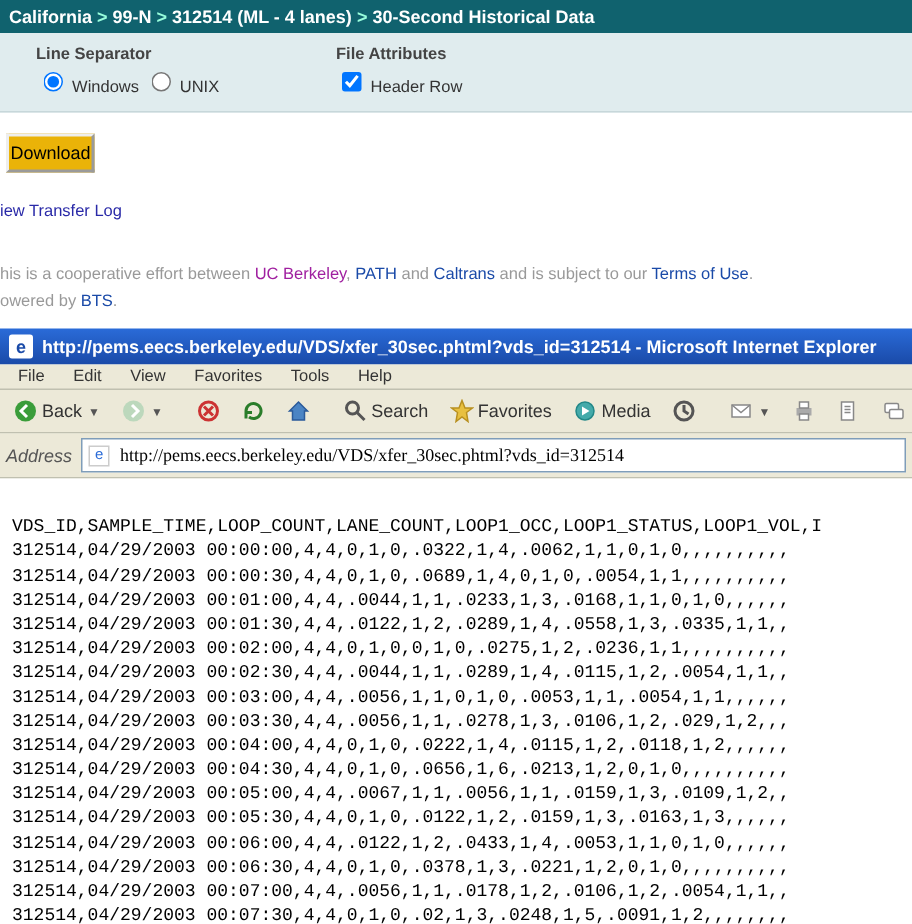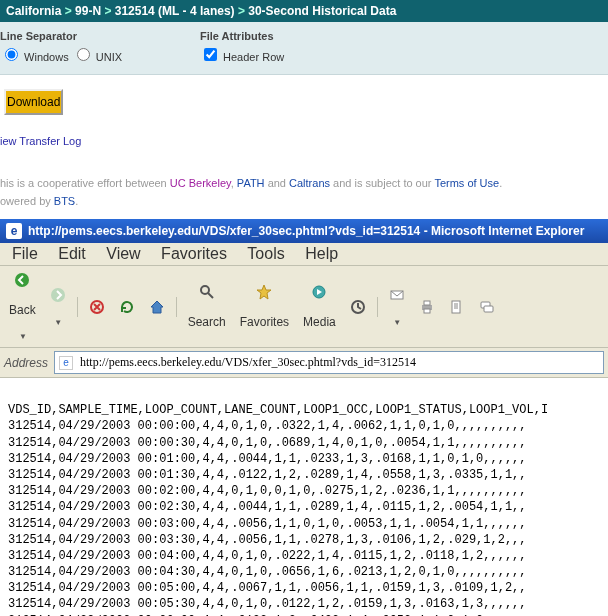--- a/index.html
+++ b/index.html
@@ -3,42 +3,42 @@
 <meta charset="utf-8">
 <style>
   * { box-sizing: border-box; }
   body { margin:0; padding:0; font-family: Verdana, Arial, sans-serif; font-size:11px; color:#333; background:#fff; width:608px; }
   a { color:#2a2aa8; text-decoration:none; }
   .breadcrumb { background:#10626e; color:#fff; padding:4px 6px; font-weight:bold; font-size:12px; }
   .breadcrumb span.sep { color:#9fd; font-weight:bold; }
   .form-area { background:#e0ecee; padding:8px 4px 10px 0; border-bottom:1px solid #c7d7da; }
   .form-row { display:flex; }
   .col-date { width:260px; }
-  .col-sep { width:200px; }
+  .col-sep { width:200px;margin-left:24px; }
   .col-attr { flex:1; }
   .col-label { color:#444; font-weight:bold; padding-bottom:3px; }
   select { font-size:12px; }
   .download-area { padding:14px 4px 20px 4px; }
   .dl-btn { background:#eab308; border:2px outset #eee; padding:4px 1px; cursor:pointer; font-size:12px; }
   .log-link { padding:0 0 30px 0; }
   .footer-text { color:#999; font-size:11px; padding:0 0 6px 0; }
   .footer-text a.uc { color:#a020a0; }
   .footer-text a.path { color:#1a4aa8; }
   .footer-text a.cal { color:#1a4aa8; }
   .footer-text a.tou { color:#1a4aa8; }
   .footer-text a.bts { color:#1a4aa8; }
 
   
   .ie-window { margin-top:6px; }
   .ie-title { background:linear-gradient(#2a6bd8,#1a4aa8); color:#fff; padding:4px 6px; font-weight:bold; font-size:12px; display:flex; align-items:center; }
   .ie-title .ieicon { width:16px; height:16px; background:#fff; border-radius:2px; margin-right:6px; display:inline-flex; align-items:center; justify-content:center; color:#1a4aa8; font-size:12px; font-weight:bold; }
-  .ie-menu { background:#ece9d8; border-bottom:1px solid #c0c0b0; padding:2px 4px; font-size:16px; font-family:Tahoma,sans-serif; }
+  .ie-menu { background:#ece9d8; border-bottom:1px solid #c0c0b0; padding:2px 4px; font-size:11px; font-family:Tahoma,sans-serif; }
   .ie-menu span { padding:2px 8px; cursor:default; }
   .ie-toolbar { background:#ece9d8; border-bottom:1px solid #c0c0b0; padding:3px 4px; display:flex; align-items:center; gap:4px; font-size:12px; font-family:Tahoma,sans-serif; }
-  .tbtn { display:inline-flex; align-items:center; gap:15px; padding:2px 4px; border:1px solid transparent; cursor:default;flex-direction:column; }
+  .tbtn { display:inline-flex; align-items:center; gap:3px; padding:2px 4px; border:1px solid transparent; cursor:default; }
   .ticon { width:16px; height:16px; display:inline-block; }
   .sep-bar { width:1px; height:20px; background:#c0c0b0; margin:0 2px; }
   .dropdown-arrow { font-size:8px; color:#555; margin-left:1px; }
   .ie-addr { background:#ece9d8; border-bottom:1px solid #c0c0b0; padding:3px 4px; display:flex; align-items:center; font-size:12px; font-family:Tahoma,sans-serif; }
   .ie-addr .lbl { margin-right:6px; color:#555;font-style:italic; }
   .addr-box { flex:1; border:1px solid #7f9db9; background:#fff; padding:2px 4px; display:flex; align-items:center; }
   .addr-box .pgicon { width:14px; height:14px; margin-right:5px; display:inline-flex; align-items:center; justify-content:center; border:1px solid #ccc; font-size:10px; color:#2a6bd8; }
   .addr-box input { border:none; outline:none; flex:1; font-size:12px; font-family:Liberation Serif, serif; }
   .content-pane { background:#fff; padding:8px; font-family:"Courier New",monospace; font-size:12px; color:#000; white-space:pre; overflow:hidden; line-height:1.35; }
 </style>

